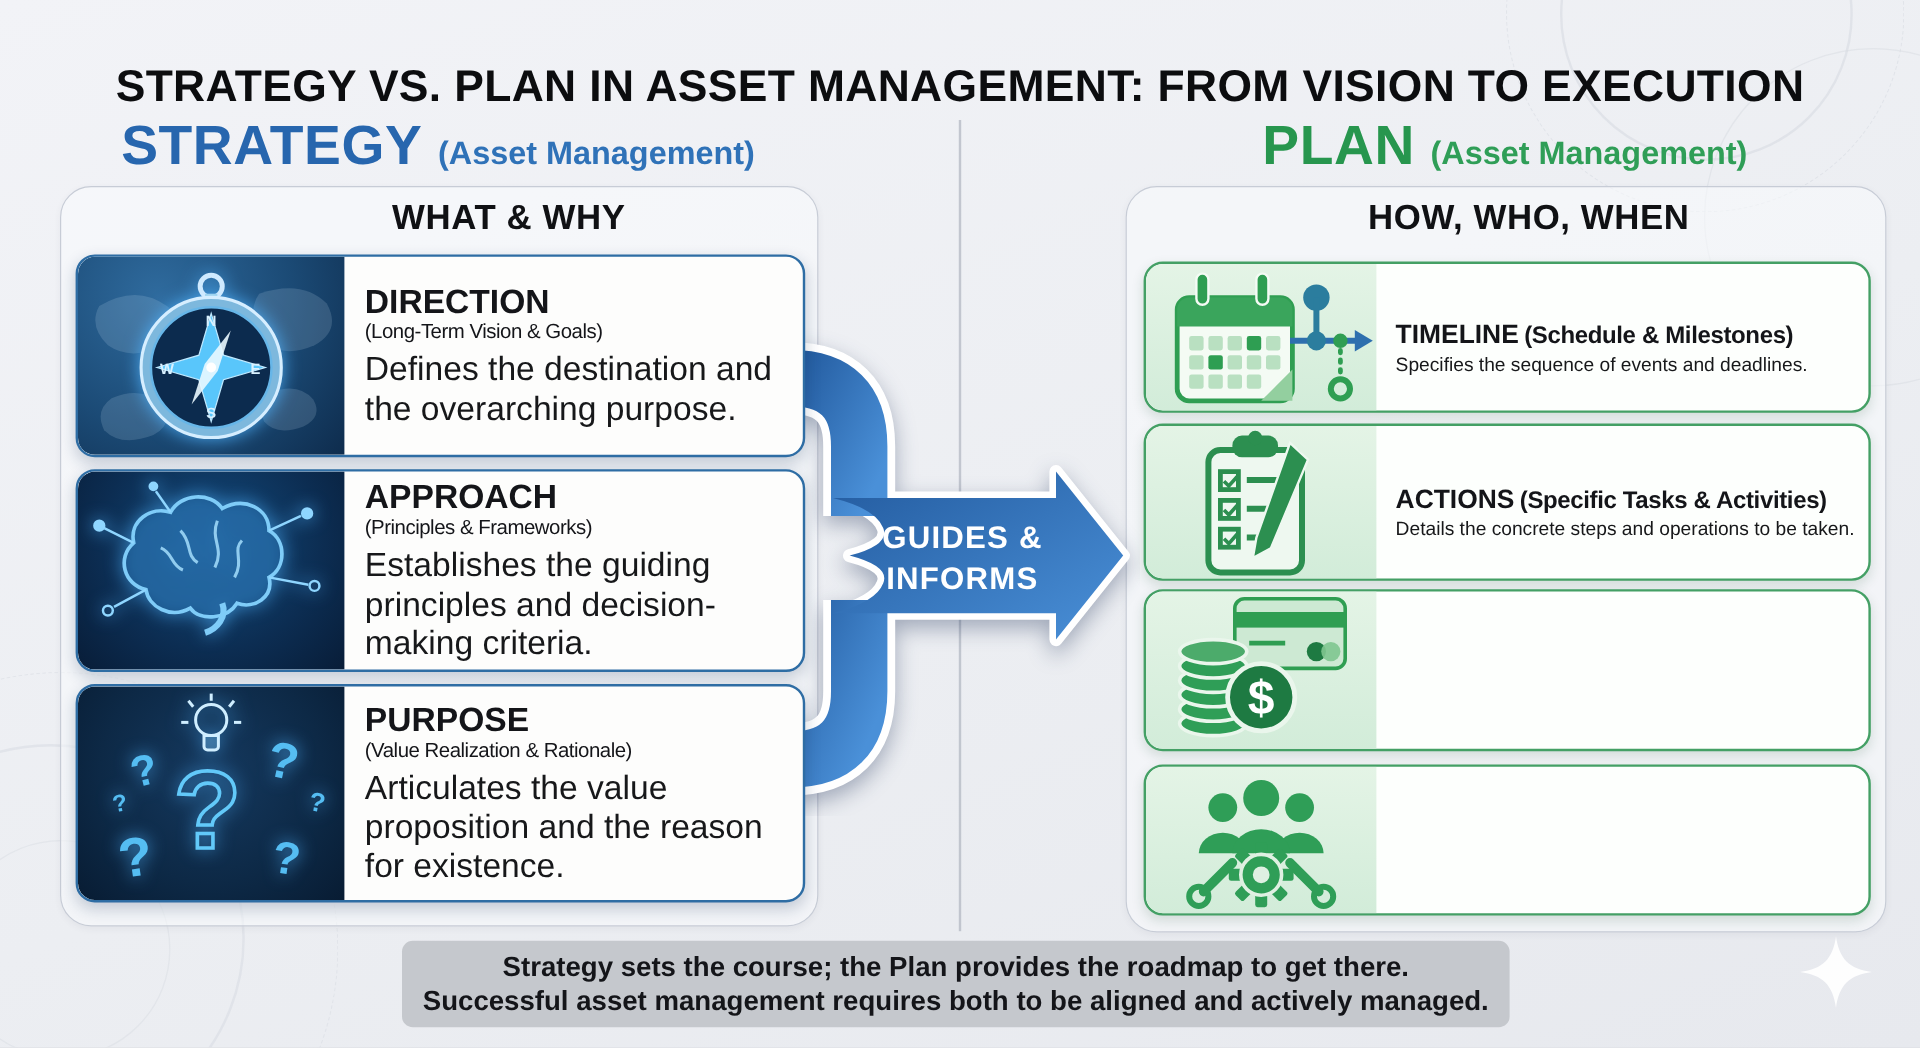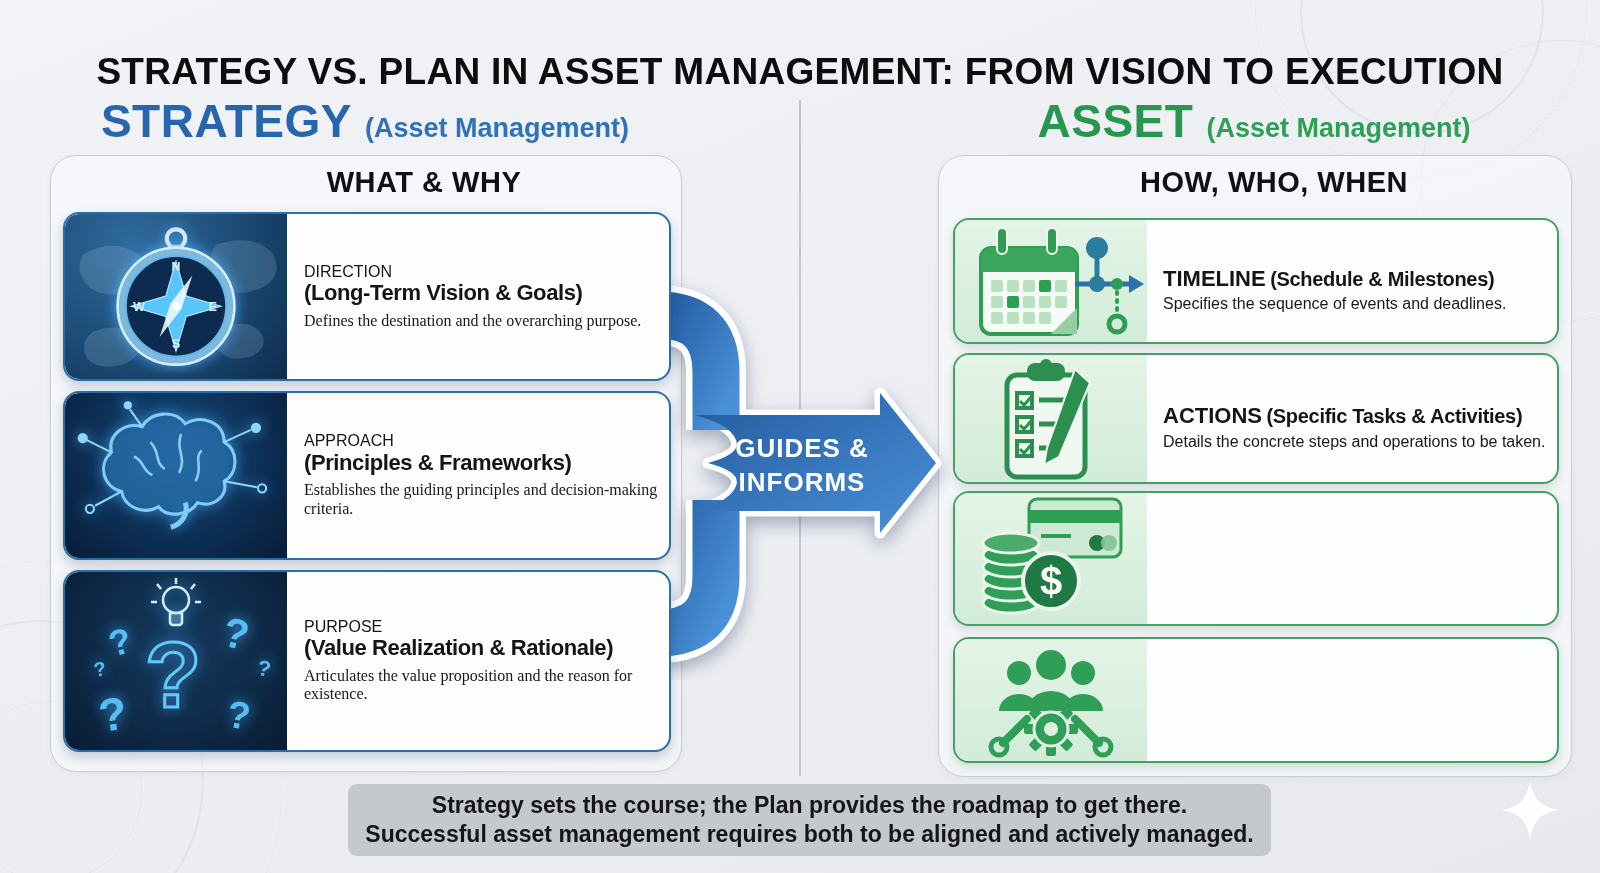--- a/index.html
+++ b/index.html
@@ -57,23 +57,23 @@
     width:222px;flex:0 0 222px;border-radius:14px 0 0 14px;position:relative;overflow:hidden;
   }
   .img-direction{background:radial-gradient(circle at 30% 20%,#2f6b9e 0%,#1b4a75 55%,#0e2c4d 100%);}
   .img-approach{background:radial-gradient(circle at 50% 35%,#134a7c 0%,#0c2d52 60%,#081d38 100%);}
   .img-purpose{background:radial-gradient(circle at 50% 40%,#15395f 0%,#0d2946 60%,#081c33 100%);}
   .img-zone svg{position:absolute;inset:0;width:100%;height:100%;}
   .s-card .txt{
     flex:1;display:flex;flex-direction:column;justify-content:center;
     padding:6px 10px 6px 17px;color:#141519;
   }
-  .card-title{font-size:16px;font-weight:400;line-height:1.13;}
-  .card-sub{font-size:22px;font-weight:700;line-height:1.13;letter-spacing:-.4px;}
-  .card-desc{margin:6px 0 0 0;font-size:16px;font-weight:400;line-height:1.16;color:#17181a;font-family:Liberation Serif, serif;}
+  .card-title{font-size:28px;font-weight:700;line-height:1.13;}
+  .card-sub{font-size:17px;font-weight:400;line-height:1.13;letter-spacing:-.4px;}
+  .card-desc{margin:6px 0 0 0;font-size:28px;font-weight:400;line-height:1.16;color:#17181a;}
   
   .p-card{
     position:absolute;left:953px;width:602px;display:flex;
     background:#fdfffd;border:2px solid #44a065;border-radius:16px;
     box-shadow:0 4px 10px rgba(30,80,50,.15);overflow:hidden;
   }
   .p-card .icon-zone{
     width:192px;flex:0 0 192px;border-radius:14px 0 0 14px;position:relative;
     background:linear-gradient(180deg,#e4f4e6 0%,#d2ecd9 100%);
   }
@@ -87,21 +87,20 @@
   .p-line{white-space:nowrap;}
   .p-desc{margin:4px 0 0 0;font-size:16px;font-weight:400;line-height:1.18;color:#17181a;}
   
   .arrow-svg{position:absolute;left:650px;top:250px;width:300px;height:430px;}
   .arrow-shadow{filter:drop-shadow(0 7px 9px rgba(20,40,80,.35));}
   
   .footer{
     position:absolute;left:335px;top:784px;width:923px;height:72px;border-radius:9px;
     background:#c5c8cd;display:flex;flex-direction:column;justify-content:center;
     text-align:center;
-    margin-left:13px;
   }
   .footer p{margin:0;font-size:23px;font-weight:700;color:#141519;line-height:1.28;}
   .icon-glow{filter:drop-shadow(0 0 7px rgba(80,180,255,.85));}
 </style>
 </head>
 <body>
 
 <div class="stage">
 
   <div class="deco deco-c1"></div>
@@ -114,21 +113,21 @@
     <path d="M30 0 C32.5 19 41 27.5 60 30 C41 32.5 32.5 41 30 60 C27.5 41 19 32.5 0 30 C19 27.5 27.5 19 30 0 Z" fill="#ffffff" opacity=".92"></path>
   </svg>
 
   <h1 class="main-title">STRATEGY VS. PLAN IN ASSET MANAGEMENT: FROM VISION TO EXECUTION</h1>
 
   <div class="col-head left">
     <span class="big">STRATEGY</span>
     <span class="qual">(Asset Management)</span>
   </div>
   <div class="col-head right">
-    <span class="big">ASSET</span>
+    <span class="big">PLAN</span>
     <span class="qual">(Asset Management)</span>
   </div>
 
   <section class="panel left"></section>
   <section class="panel right"></section>
   <div class="divider"></div>
   <h2 class="panel-title left-t">WHAT &amp; WHY</h2>
   <h2 class="panel-title right-t">HOW, WHO, WHEN</h2>
 
   <svg class="arrow-svg" viewBox="0 0 300 430">

